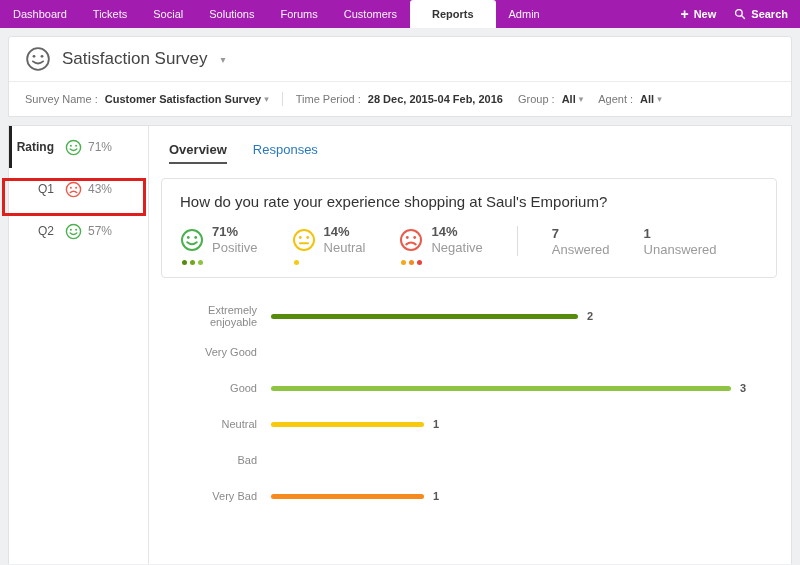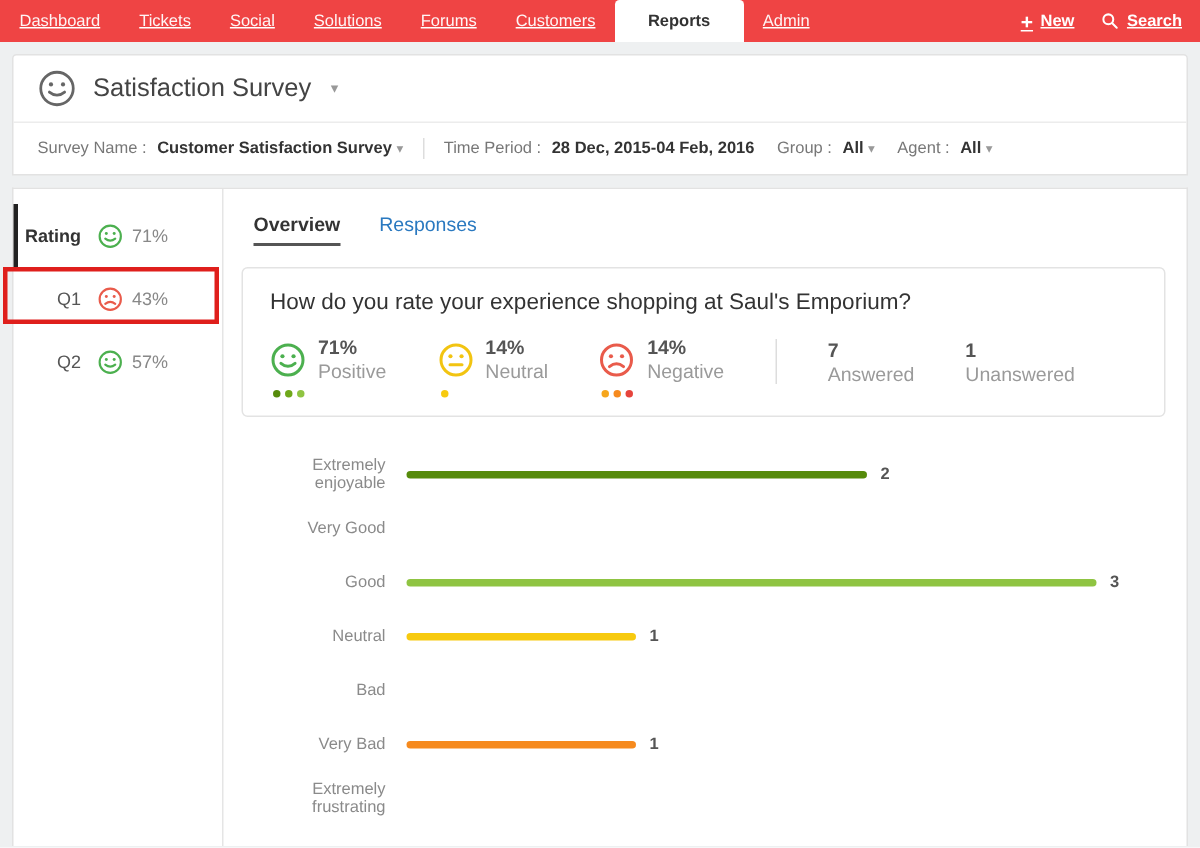--- a/index.html
+++ b/index.html
@@ -27,21 +27,21 @@
   .page-title { font-size:17px; font-weight:400; color:#444; }
   .caret { color:#999; font-size:10px; margin-left:2px; }
 
   .filter-row { border-top:1px solid #ececec; display:flex; align-items:center; gap:7px; padding:10px 16px; color:#777; }
   .f-value { color:#333; font-weight:bold; display:flex; align-items:center;text-align:center; }
   .caret-sm { color:#999; font-size:9px; margin-left:3px; font-weight:normal; }
   .v-divider { width:1px; height:14px; background:#ddd; margin:0 6px; }
 
   
   .content-card { margin-top:8px; height:439px; display:flex; border-bottom:none; }
-  .sidebar { width:140px; flex:none; border-right:1px solid #e5e5e5; padding-top:10px; }
+  .sidebar { width:140px; flex:none; border-right:1px solid #e5e5e5; padding-top:0; }
   .side-item { height:42px; display:flex; align-items:center; border-left:3px solid transparent; cursor:pointer; }
   .side-item.active { border-left-color:#222; }
   .side-label { width:42px; text-align:right; font-size:12px; color:#555; margin-right:11px; }
   .side-item.active .side-label { font-weight:bold; color:#333; }
   .side-value { font-size:12px; color:#888; margin-left:6px; }
   .smiley { display:flex; }
   .smiley svg { display:block; }
 
   .main { flex:1; padding:16px 14px 0 12px; }
   .tabs { display:flex; gap:26px; padding-left:8px; }
@@ -67,21 +67,21 @@
   .chart-value { margin-left:9px; font-size:11px; font-weight:bold; color:#555; }
 
   
   .annotation { position:absolute; left:2px; top:178px; width:144px; height:38px; border:3px solid #df1f1c; pointer-events:none; z-index:10; }
 </style>
 </head>
 <body>
 
 <div class="page">
 
-  <header class="top-nav" style="background: #ef4444; text-decoration: underline;">
+  <header class="top-nav" style="background: #a21caf;">
     <nav class="nav-left">
       <a class="nav-item">Dashboard</a>
       <a class="nav-item">Tickets</a>
       <a class="nav-item">Social</a>
       <a class="nav-item">Solutions</a>
       <a class="nav-item">Forums</a>
       <a class="nav-item">Customers</a>
       <a class="nav-item active">Reports</a>
       <a class="nav-item">Admin</a>
     </nav>
@@ -300,24 +300,20 @@
             <div class="chart-label">Bad</div>
             <div class="chart-bar-area"></div>
           </div>
           <div class="chart-row">
             <div class="chart-label">Very Bad</div>
             <div class="chart-bar-area">
               <div class="chart-bar" style="width: 153px; background: rgb(246, 138, 30);"></div>
               <span class="chart-value">1</span>
             </div>
           </div>
-          <div class="chart-row">
-            <div class="chart-label">Extremely frustrating</div>
-            <div class="chart-bar-area"></div>
-          </div>
         </div>
 
     </main>
   </section>
 
   <div class="annotation" style="border-color: rgb(223, 31, 28);"></div>
 
 </div>
 
 </body></html>

